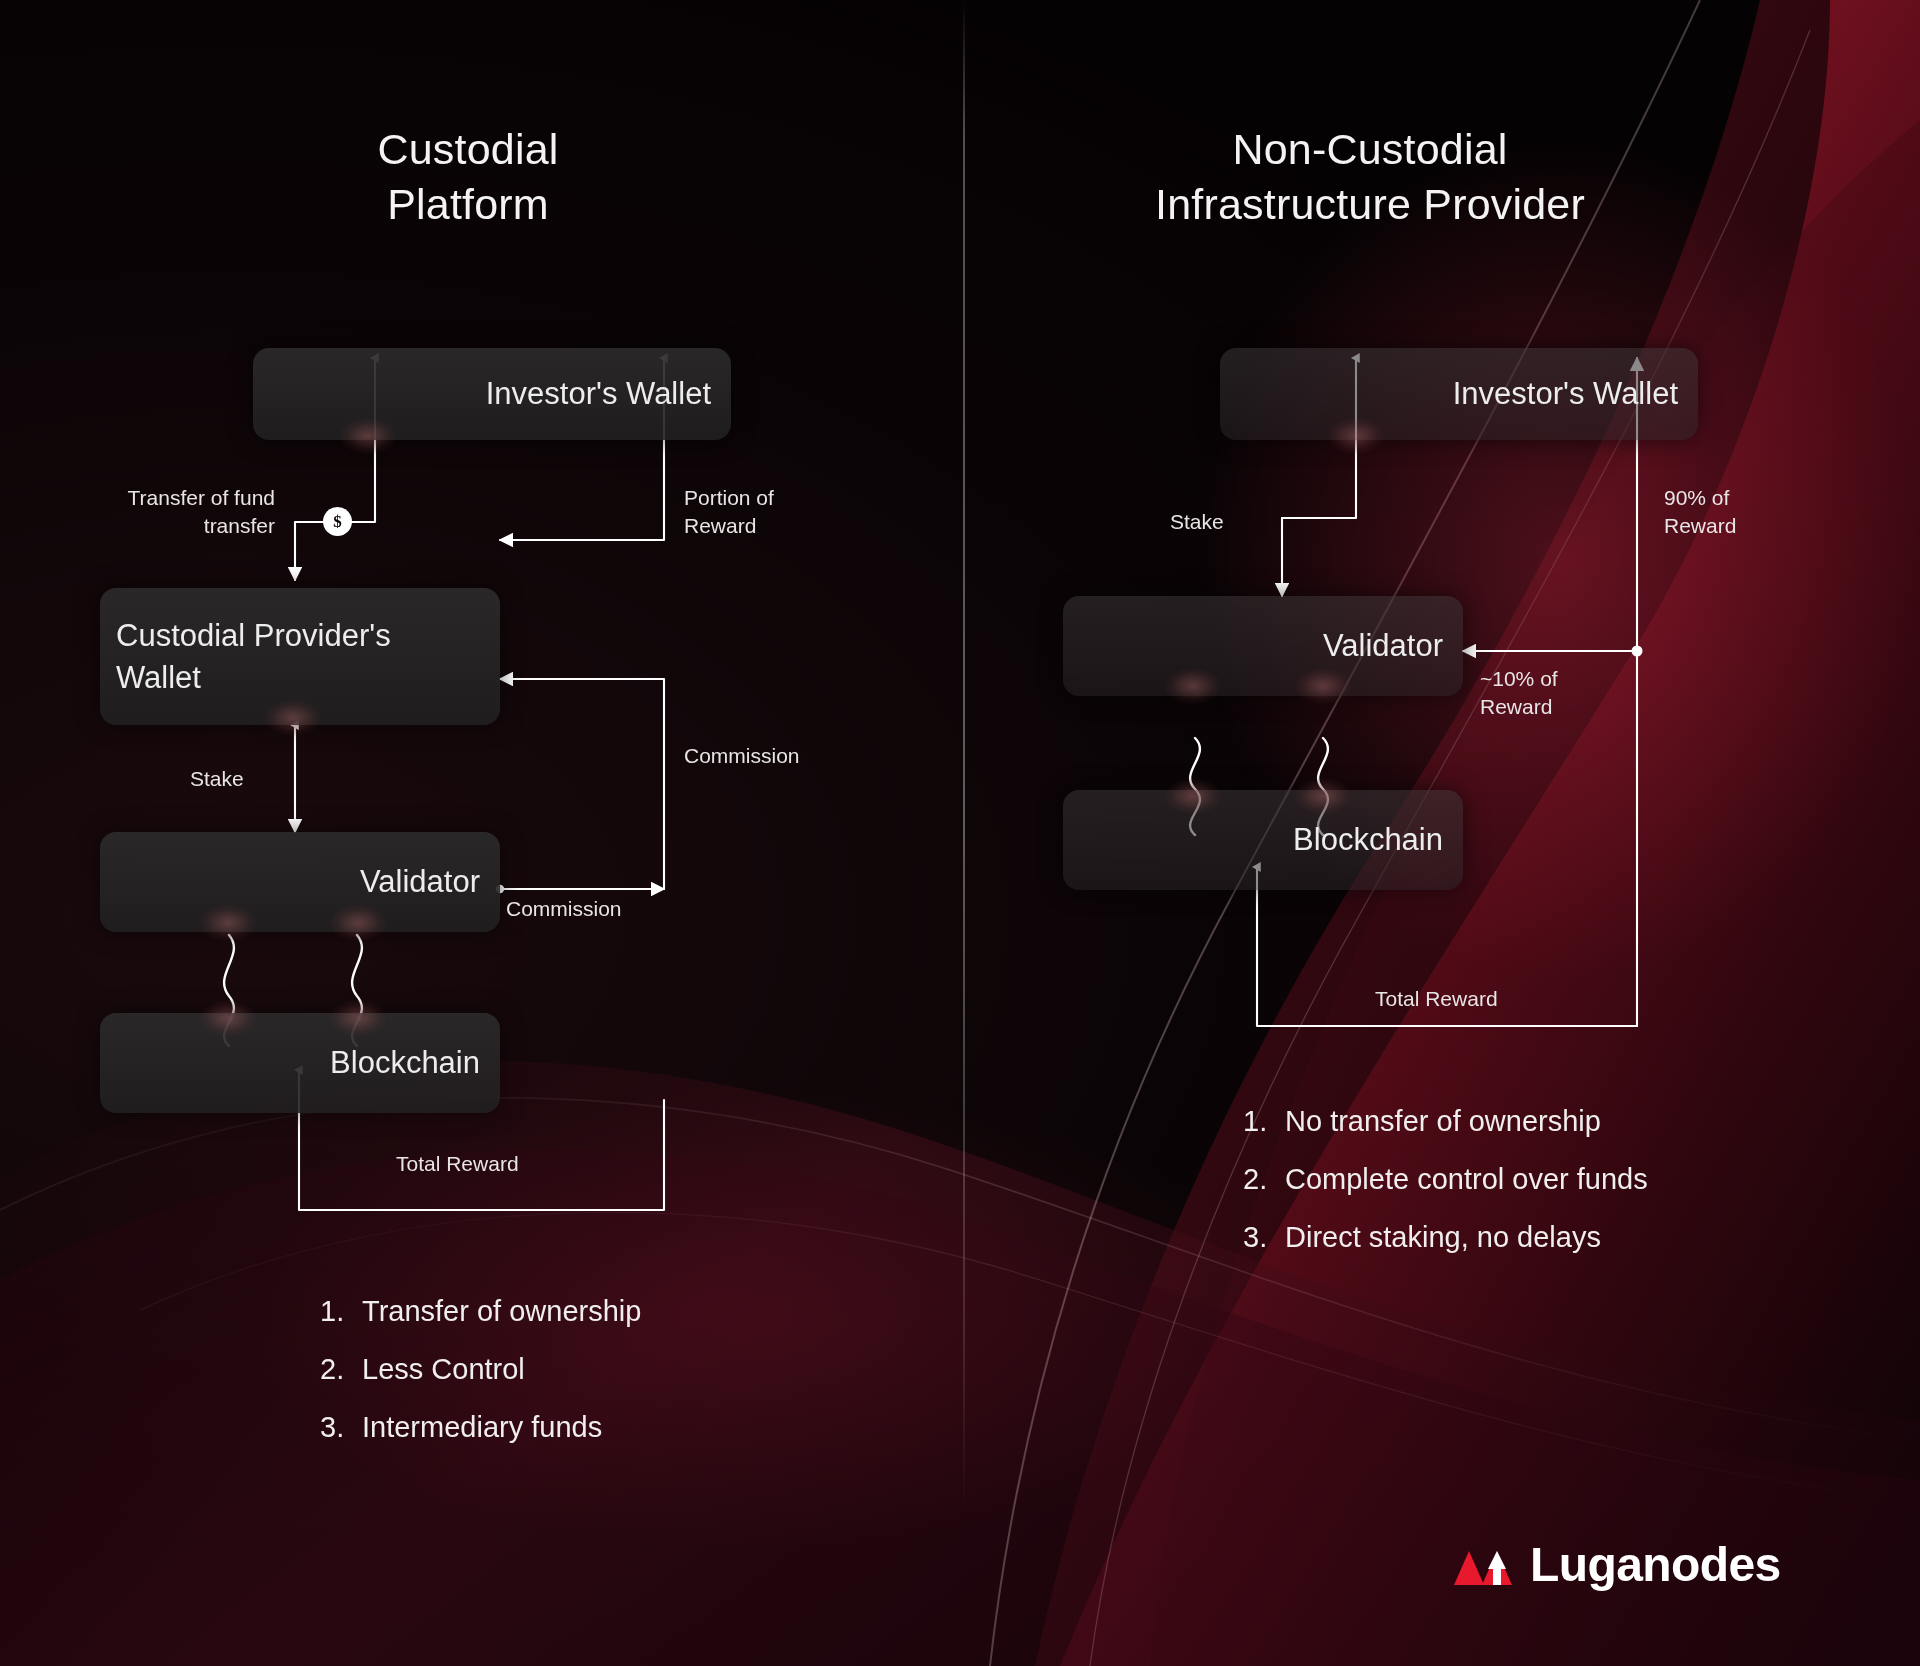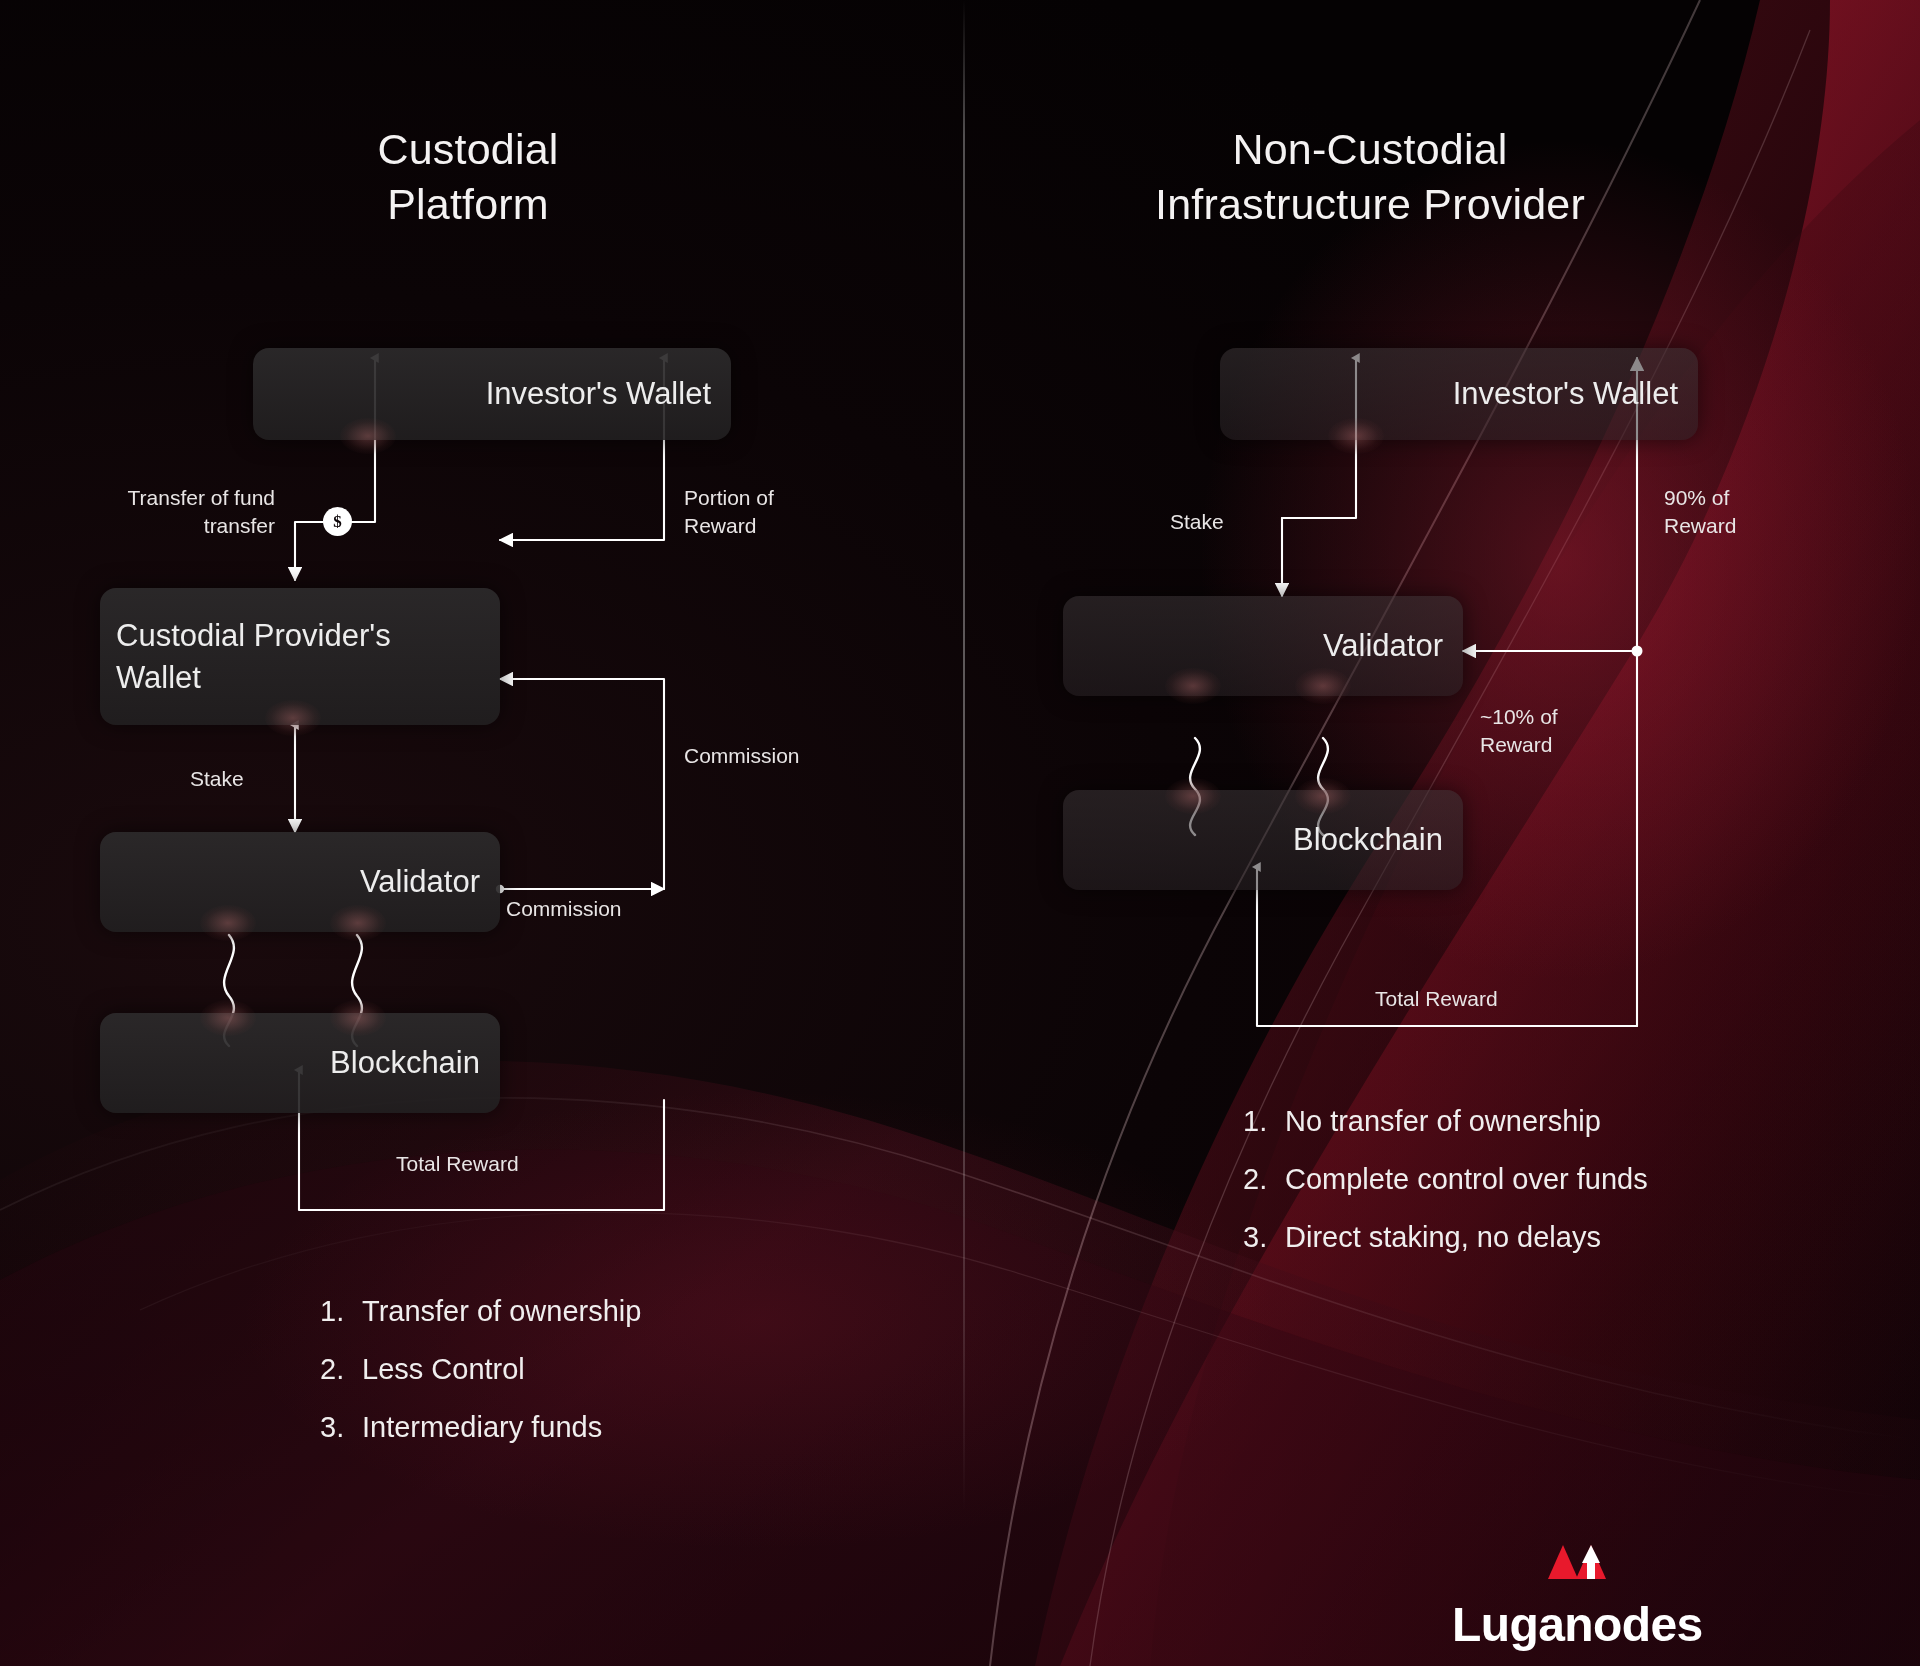--- a/index.html
+++ b/index.html
@@ -115,21 +115,20 @@
   }
   .numlist .idx { width: 42px; flex: none; }
 
   
   #logo {
     position: absolute;
     left: 1452px; top: 1537px;
     display: flex;
     align-items: center;
     gap: 16px;
-    flex-direction: column;
   }
   #logo .mark { width: 62px; height: 44px; }
   #logo .wordmark {
     color: #ffffff;
     font-size: 48px;
     font-weight: 700;
     letter-spacing: -0.6px;
   }
 </style>
 </head>
@@ -293,21 +292,21 @@
     <span class="ntext">Blockchain</span>
   </div>
   <div class="glow" style="left:1165px; top:778px;"></div>
   <div class="glow" style="left:1295px; top:778px;"></div>
 
   <div class="elabel" style="left:1170px; top:508px; width:120px;">Stake</div>
 
   <div class="elabel" style="left:1664px; top:484px; width:180px;">90% of
 Reward</div>
 
-  <div class="elabel" style="left:1480px; top:703px; width:180px;">~10% of
+  <div class="elabel" style="left:1480px; top:665px; width:180px;">~10% of
 Reward</div>
 
   <div class="elabel" style="left:1375px; top:985px; width:220px;">Total Reward</div>
 
   <div class="numlist" id="list-left" style="left:320px; top:1295px;">
     <div class="li">
       <span class="idx">1.</span>
       <span>Transfer of ownership</span>
     </div>
     <div class="li">

